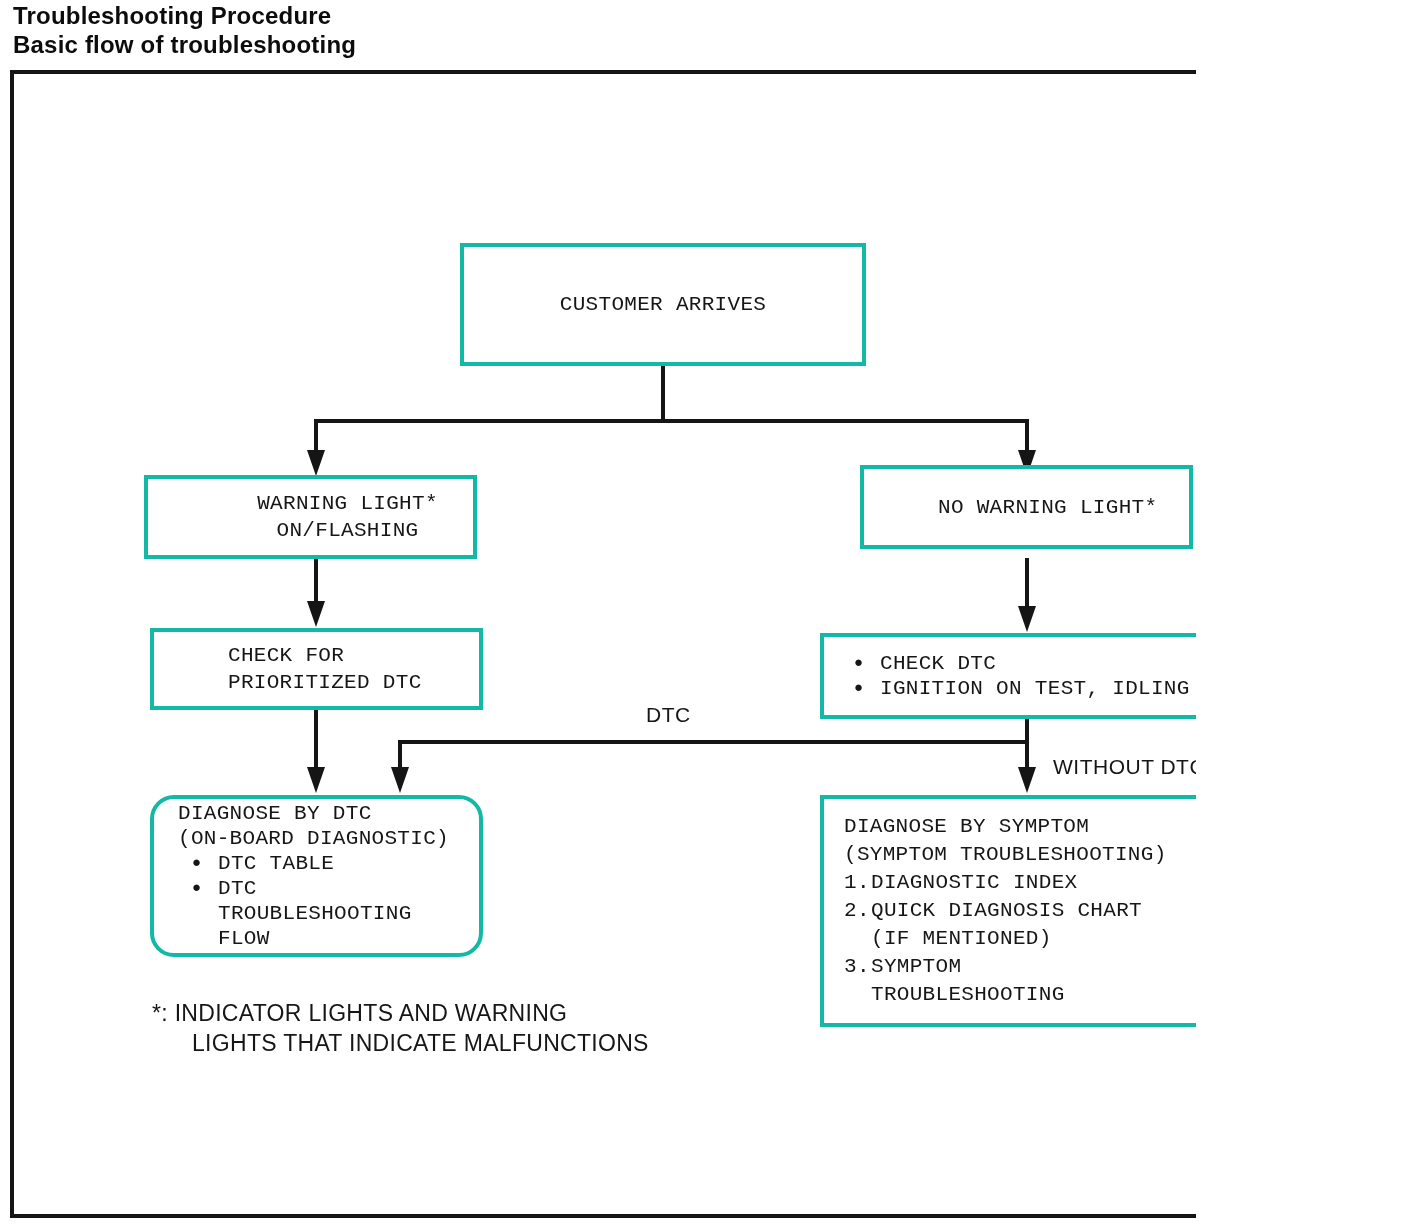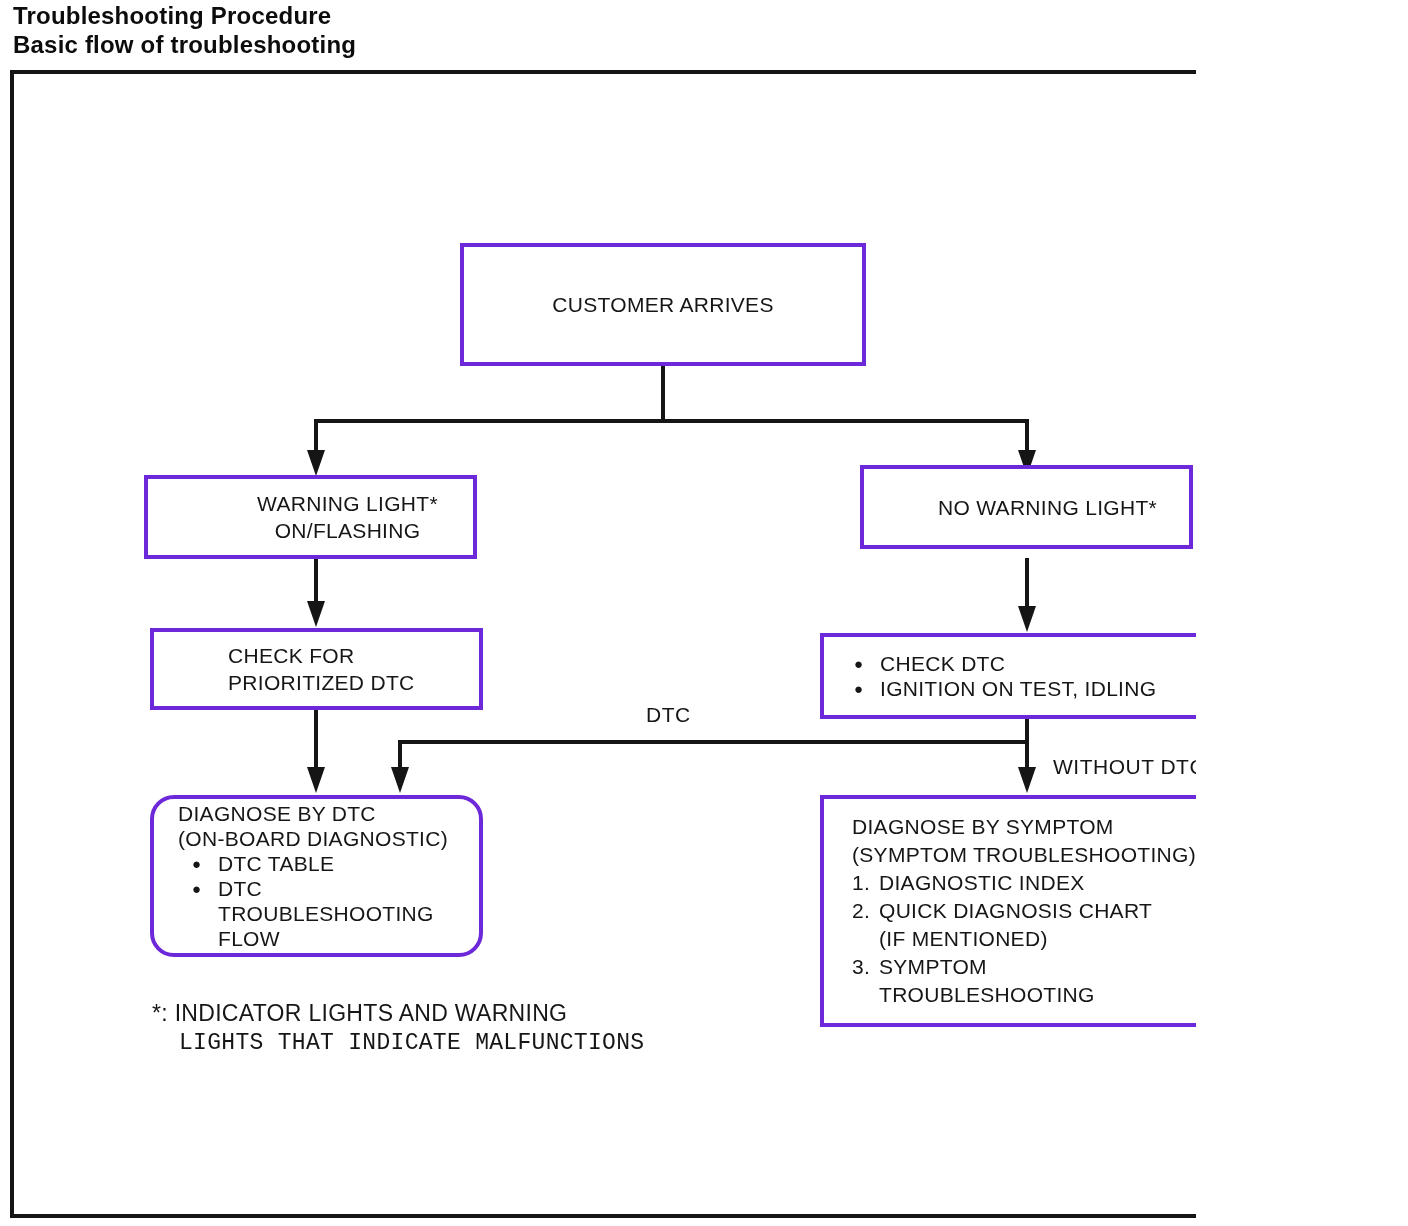--- a/index.html
+++ b/index.html
@@ -12,32 +12,32 @@
     line-height:29px; color:#0c0c0c; letter-spacing:0.2px; white-space:nowrap;
   }
   .frame {
     position:absolute; left:10px; top:70px; width:1372px; height:1148px;
     border:4px solid #151515; box-sizing:border-box; background:transparent;
   }
   svg.connectors { position:absolute; left:0; top:0; }
   svg.connectors line { stroke:#151515; stroke-width:4; }
   svg.connectors polygon { fill:#151515; stroke:none; }
   .node {
-    position:absolute; border:4px solid #6d28d9; background:#ffffff;
+    position:absolute; border:4px solid #14b8a6; background:#ffffff;
     box-sizing:border-box; font-size:21px; line-height:27px; letter-spacing:0.3px;
-    display:flex; flex-direction:column; justify-content:center; white-space:nowrap;
+    display:flex; flex-direction:column; justify-content:center; white-space:nowrap;font-family:Liberation Mono, monospace;
   }
   .node.center { align-items:center; text-align:center; }
   .brow { display:flex; }
   .bullet { flex:0 0 26px; font-size:15px; }
   .nrow { display:flex; }
   .num { flex:0 0 27px; }
   .flabel { position:absolute; font-size:21px; letter-spacing:0.5px; white-space:nowrap; }
   .footnote { position:absolute; left:152px; top:998px; font-size:23px; line-height:30px; letter-spacing:0.3px; white-space:nowrap; }
-  .footnote .fl2 { margin-left:27px;font-family:Liberation Mono, monospace; }
+  .footnote .fl2 { margin-left:40px; }
 </style>
 </head>
 <body>
 
 <div class="page">
 
   <div class="doc-title">
     <div>Troubleshooting Procedure</div>
     <div>Basic flow of troubleshooting</div>
   </div>
@@ -126,21 +126,21 @@
     <div class="brow" style="margin-left:14px;">
       <span class="bullet">●</span>
       <div>
         <div>DTC</div>
         <div>TROUBLESHOOTING</div>
         <div>FLOW</div>
       </div>
     </div>
   </div>
 
-  <div class="node" style="left:820px; top:795px; width:423px; height:232px; padding-left:28px; line-height:28px;">
+  <div class="node" style="left:820px; top:795px; width:423px; height:232px; padding-left:20px; line-height:28px;">
     <div>DIAGNOSE BY SYMPTOM</div>
     <div>(SYMPTOM TROUBLESHOOTING)</div>
     <div class="nrow">
       <span class="num">1.</span>
       <div>
         <div>DIAGNOSTIC INDEX</div>
       </div>
     </div>
     <div class="nrow">
       <span class="num">2.</span>

